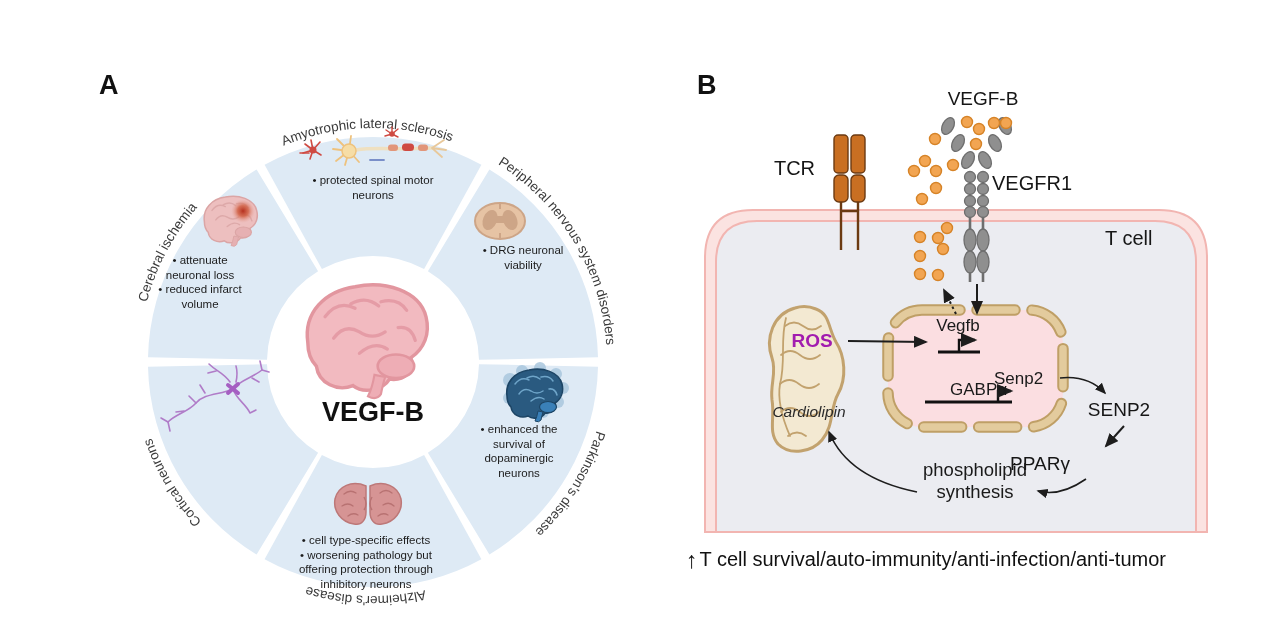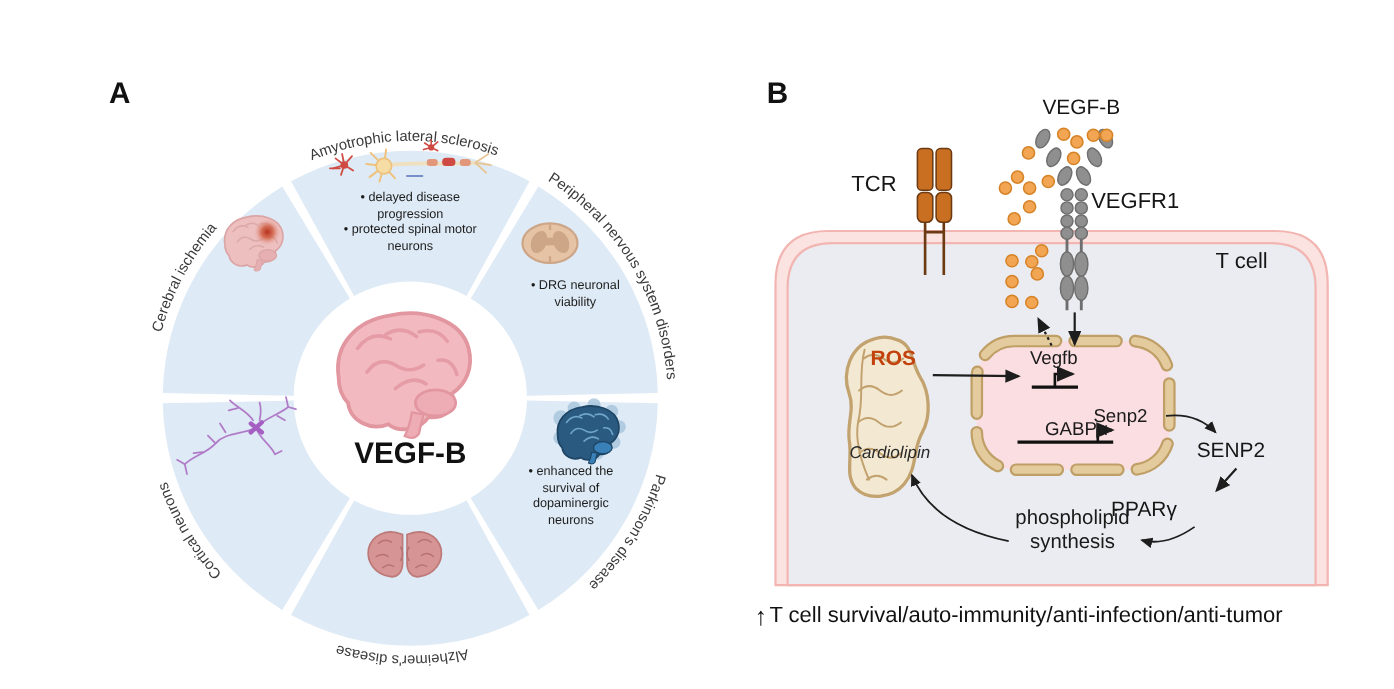--- a/index.html
+++ b/index.html
@@ -238,49 +238,56 @@
       <path stroke-width="1.6" d="M1060,378 Q1088,375 1105,393" marker-end="url(#ah)"></path>
       <path d="M1124,426 L1106,446" marker-end="url(#ah)"></path>
       <path stroke-width="1.6" d="M1086,479 Q1060,497 1038,491" marker-end="url(#ah)"></path>
       <path stroke-width="1.6" d="M917,492 Q848,478 829,432" marker-end="url(#ah)"></path>
     </g>
   </g>
 </svg>
 
   <div class="abs panel-letter" style="left:99px;top:70px;">A</div>
 
+  <div class="abs seg-text" style="left:155px;top:253px;width:90px;">
+      <div>• attenuate neuronal loss</div>
+      <div>• reduced infarct volume</div>
+    </div>
 
   <div class="abs seg-text" style="left:302px;top:173px;width:142px;">
-      <div>• delayed disease progression</div>
       <div>• protected spinal motor neurons</div>
     </div>
 
-  <div class="abs seg-text" style="left:473px;top:253px;width:100px;text-align:center;">
+  <div class="abs seg-text" style="left:473px;top:243px;width:100px;text-align:center;">
       <div>• DRG neuronal viability</div>
     </div>
 
   <div class="abs seg-text" style="left:471px;top:422px;width:96px;">
       <div>• enhanced the survival of dopaminergic neurons</div>
     </div>
 
+  <div class="abs seg-text" style="left:286px;top:533px;width:160px;">
+      <div>• cell type-specific effects</div>
+      <div>• worsening pathology but offering protection through inhibitory neurons</div>
+    </div>
 
 
   <div class="abs center-title" style="left:301px;top:397px;width:144px;">VEGF-B</div>
 
   <div class="abs panel-letter" style="left:697px;top:70px;">B</div>
 
   <div class="abs blabel" style="left:933px;top:88px;width:100px;text-align:center;">VEGF-B</div>
 
   <div class="abs blabel" style="left:762px;top:157px;width:65px;text-align:center;font-size:20px;">TCR</div>
 
   <div class="abs blabel" style="left:992px;top:172px;font-size:20px;">VEGFR1</div>
 
   <div class="abs blabel" style="left:1105px;top:227px;font-size:20px;">T cell</div>
 
-  <div class="abs ros" style="left:782px;top:316px;width:60px;color:#c2410c;">ROS</div>
+  <div class="abs ros" style="left:782px;top:330px;width:60px;color:#a21caf;">ROS</div>
 
   <div class="abs" style="left:749px;top:403px;width:120px;text-align:center;font-size:15.5px;color:#2a2a2a;font-style:italic;">Cardiolipin</div>
 
   <div class="abs" style="left:918px;top:316px;width:80px;text-align:center;font-size:17px;">Vegfb</div>
 
   <div class="abs" style="left:925px;top:380px;font-size:17px;margin-left:25px;">GABPα</div>
 
   <div class="abs" style="left:994px;top:369px;font-size:17px;">Senp2</div>
 
   <div class="abs blabel" style="left:1079px;top:399px;width:80px;text-align:center;">SENP2</div>

